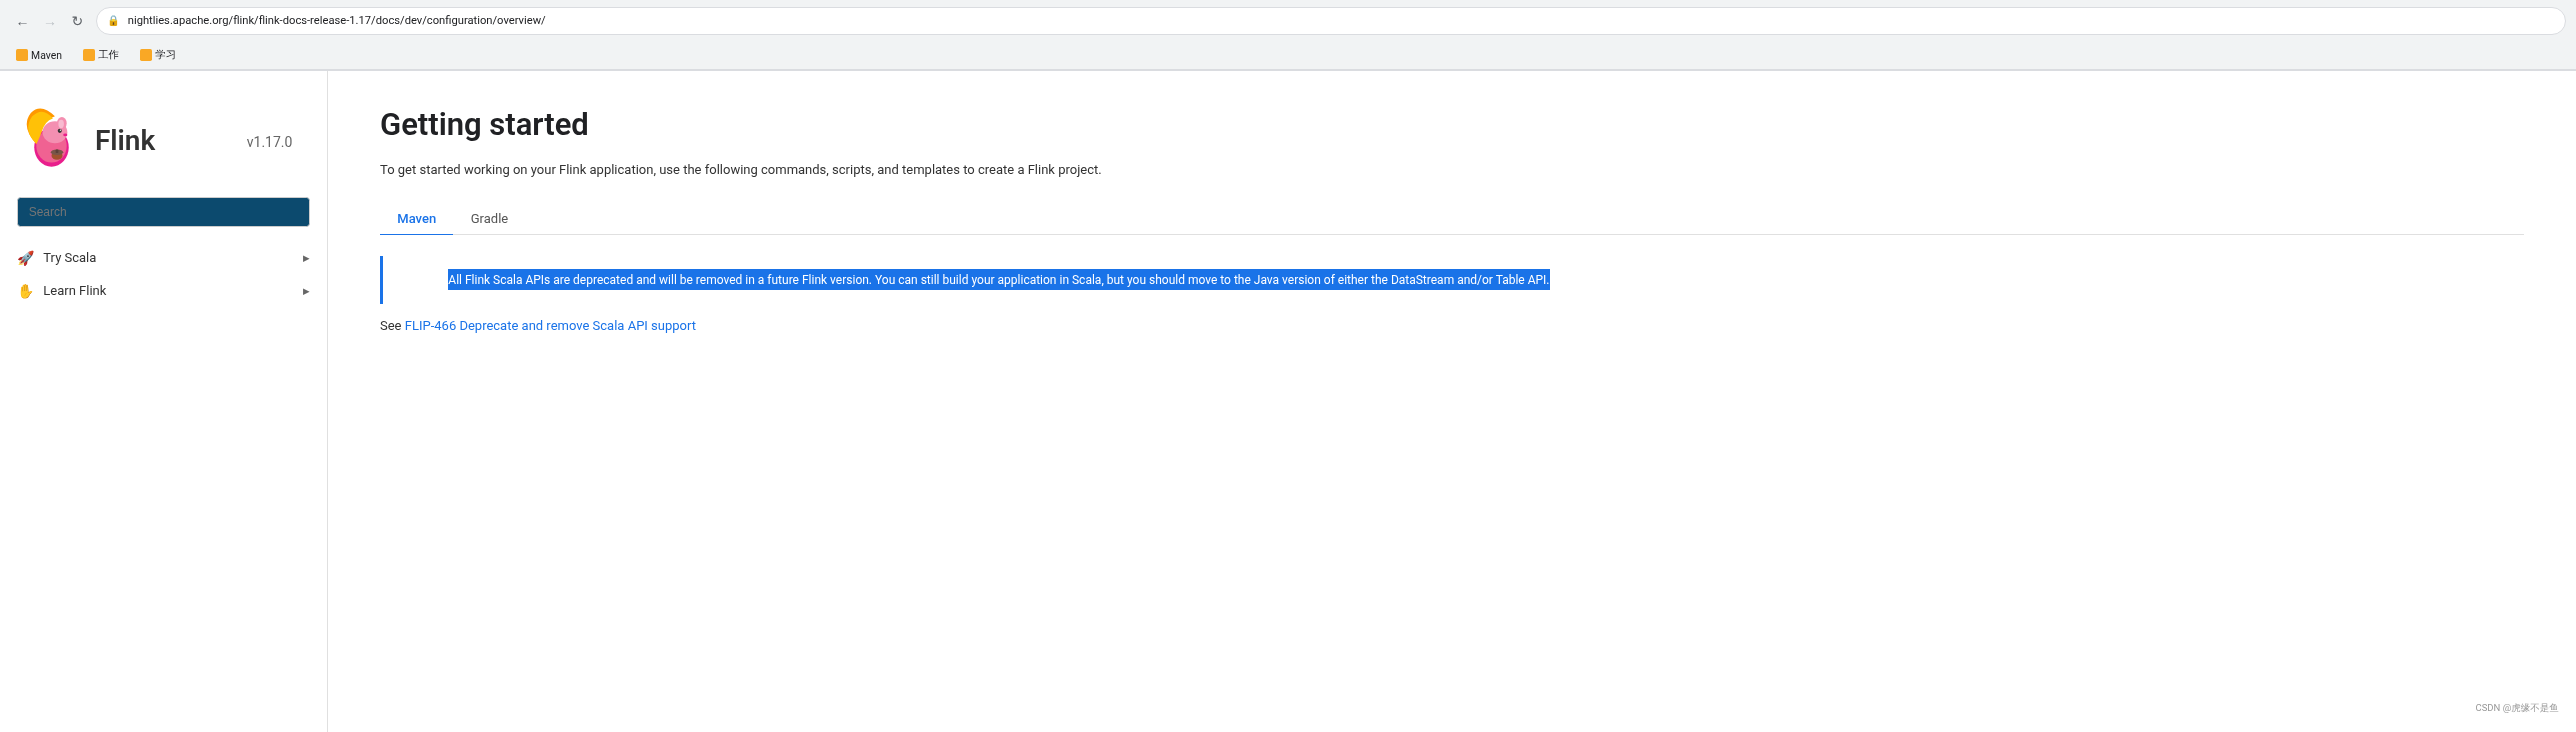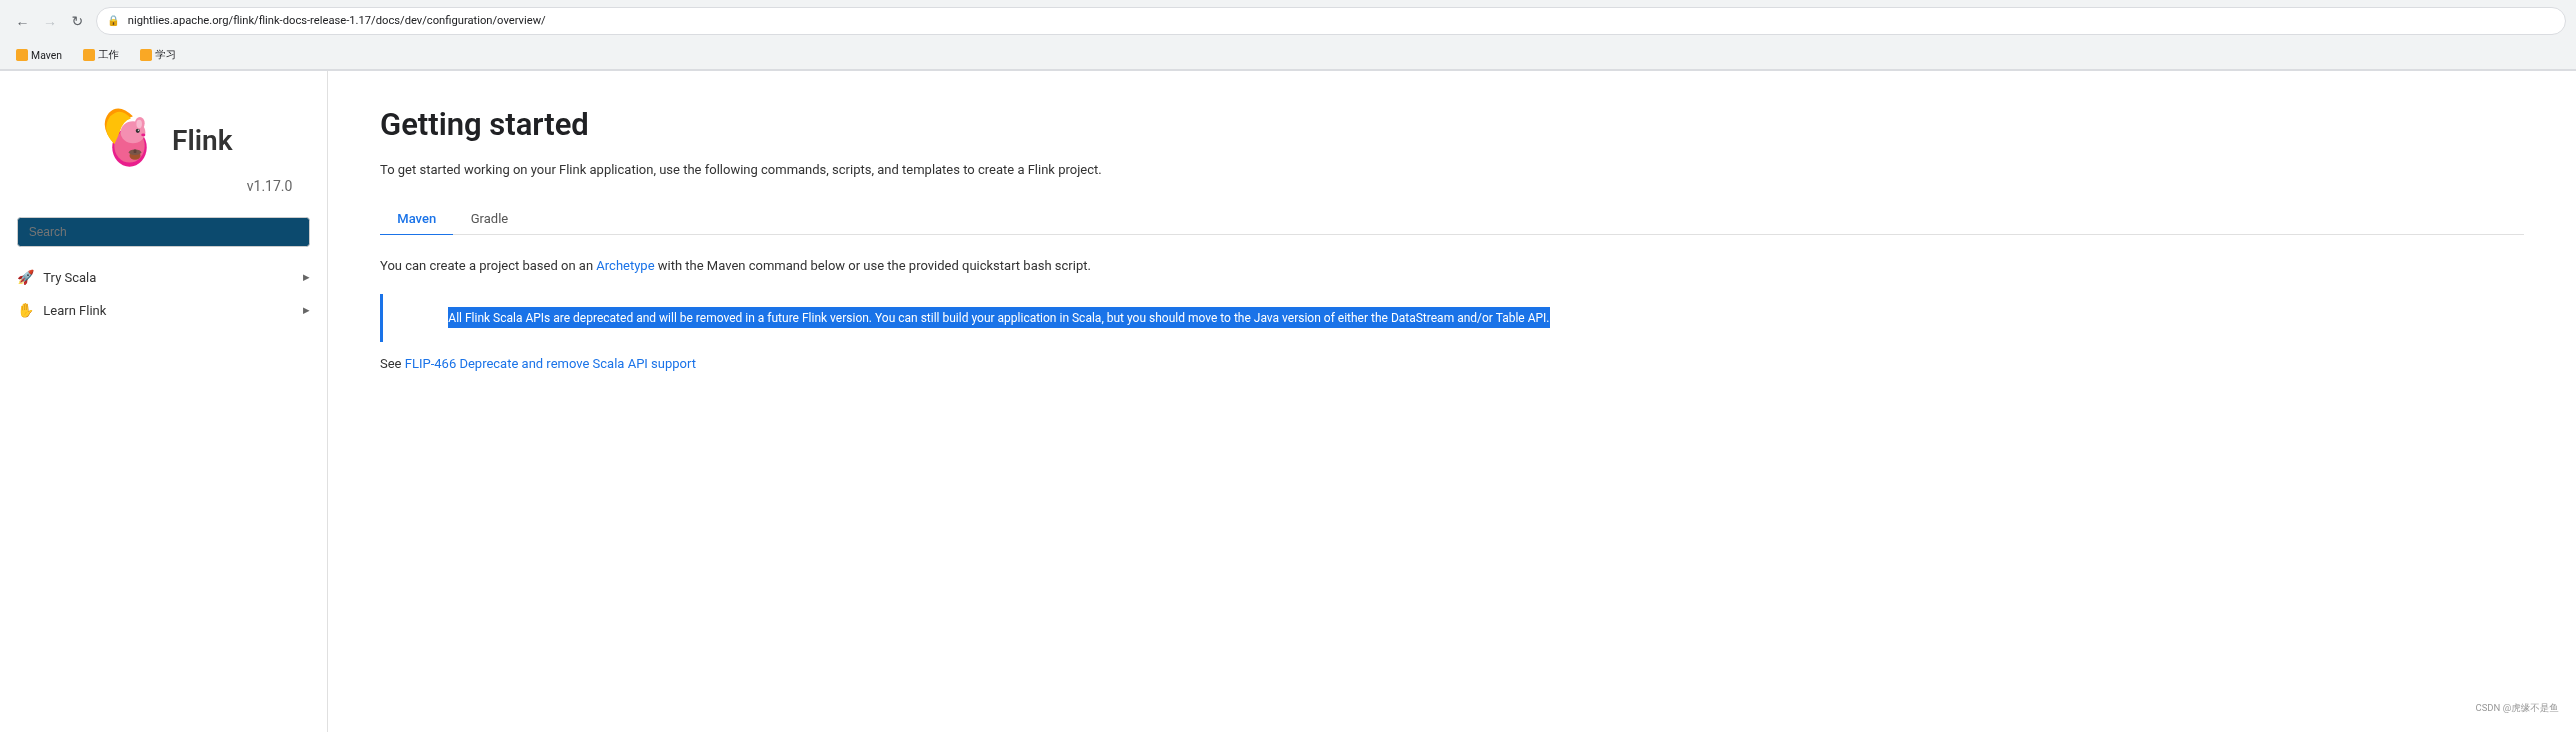--- a/index.html
+++ b/index.html
@@ -20,21 +20,21 @@
     .bookmark-item { display: flex; align-items: center; gap: 3.5px; padding: 1.7px 5.2px; border-radius: 3.5px; cursor: pointer; font-size: 10.4px; color: #202124; }
     .bookmark-icon { width: 12px; height: 12px; background: #f9a825; border-radius: 1.7px; display: inline-block; }
 
     
     .page-layout { display: flex; height: calc(100vh - 71px); }
 
     
     .sidebar { width: 328px; min-width: 328px; background: #fff; border-right: 0.9px solid #e0e0e0; overflow-y: auto; padding: 17.3px 0; position: relative; }
 
     
-    .logo-area { display: flex; flex-direction: column; align-items: center; padding: 17.3px 17.3px 8.6px; }
+    .logo-area { display: flex; align-items: center; padding: 17.3px 17.3px 8.6px; }
     .logo-container { display: flex; align-items: center; gap: 8.6px; }
     .flink-name { font-size: 28px; font-weight: 600; color: #333; }
     .version { text-align: right; font-size: 14px; color: #666; width: 100%; padding-right: 17.3px; margin-top: 3.5px; }
 
     
     .search-box { margin: 14px 17.3px; border: 0.9px solid #ccc; border-radius: 3.5px; padding: 7px 10.4px; display: flex; align-items: center; background: #0c4a6e; }
     .search-input { border: none; outline: none; font-size: 12px; color: #999; width: 100%; background: transparent; }
 
     
     .nav-item { display: flex; align-items: center; justify-content: space-between; padding: 8.6px 17.3px; cursor: pointer; font-size: 13px; color: #333; }
@@ -175,23 +175,20 @@
   <div class="main-content">
     <h1 class="page-title">Getting started</h1>
 
     <p class="subtitle">To get started working on your Flink application, use the following commands, scripts, and templates to create a Flink project.</p>
 
     <div class="tabs">
       <div class="tab active">Maven</div>
       <div class="tab">Gradle</div>
     </div>
 
-    <p class="description">
-      You can create a project based on an <a href="#">Archetype</a> with the Maven command below or use the provided quickstart bash script.
-    </p>
 
     <div class="warning-box">
       <span class="warning-text warning-text-highlighted">All Flink Scala APIs are deprecated and will be removed in a future Flink version. You can still build your application in Scala, but you should move to the Java version of either the DataStream and/or Table API.</span>
     </div>
 
     <p class="see-link">
       <span>See</span>
       <a href="#">FLIP-466 Deprecate and remove Scala API support</a>
     </p>
   </div>

